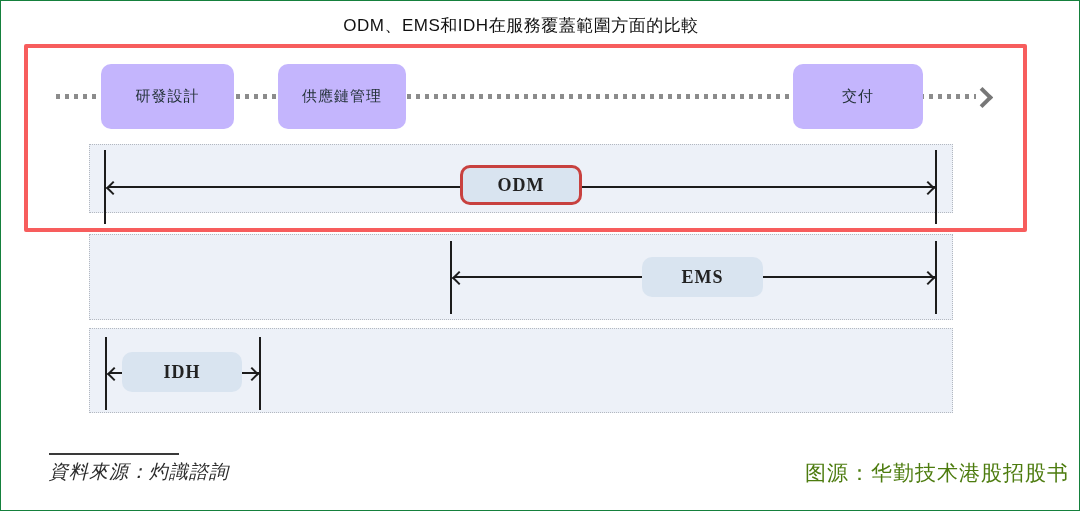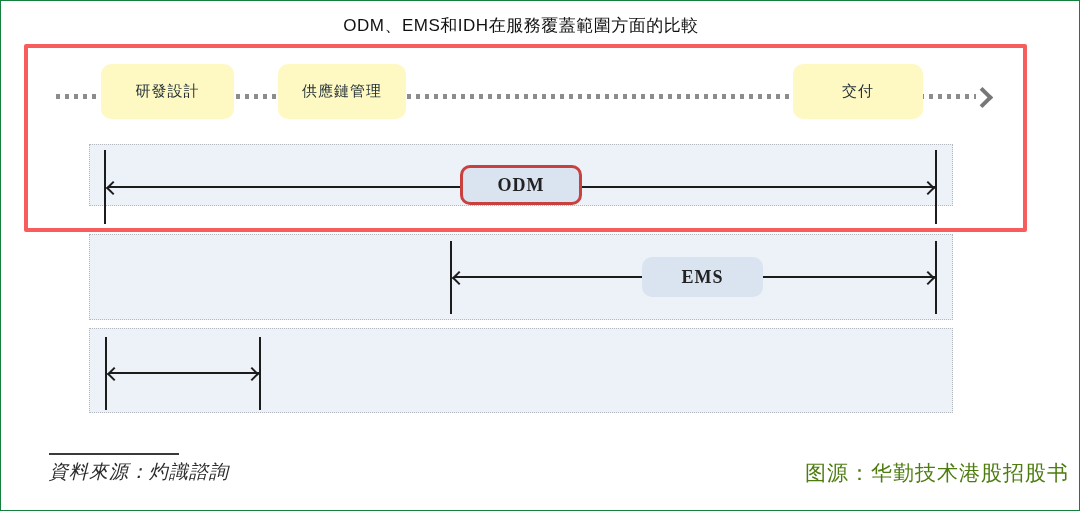--- a/index.html
+++ b/index.html
@@ -25,37 +25,37 @@
   
   .flow-dots{
     position:absolute;left:55px;top:93px;width:920px;height:5px;
     background:repeating-linear-gradient(90deg,#8c8c8c 0 4px,transparent 4px 9px);
   }
   .flow-head{
     position:absolute;left:974px;top:89px;width:11px;height:11px;
     border:solid #777;border-width:0 4px 4px 0;transform:rotate(-45deg);
   }
   .step{
-    position:absolute;top:63px;height:55px;
-    background:#fef9c3;border-radius:10px;
+    position:absolute;top:63px;height:65px;
+    background:#c4b5fd;border-radius:10px;
     display:flex;align-items:center;justify-content:center;
     font-size:15px;color:#24323a;letter-spacing:1px;
   }
   .s1{left:100px;width:133px;}
   .s2{left:277px;width:128px;}
   .s3{left:450px;width:133px;}
   .s4{left:623px;width:129px;}
   .s5{left:792px;width:130px;}
   
   .band{
     position:absolute;left:88px;width:864px;
     box-sizing:border-box;
     background:#edf1f8;border:1px dotted #b3b8c0;
   }
-  .band-odm{top:143px;height:62px;}
+  .band-odm{top:143px;height:69px;}
   .band-ems{top:233px;height:86px;}
   .band-idh{top:327px;height:85px;}
   .vbar{position:absolute;width:2px;background:#1c1c1c;}
   .hline{position:absolute;height:2px;background:#1c1c1c;}
   .tip{position:absolute;width:8px;height:8px;border:solid #1c1c1c;border-width:0 2px 2px 0;}
   .tip-l{transform:rotate(135deg);}
   .tip-r{transform:rotate(-45deg);}
   .range-label{
     position:absolute;height:40px;
     box-sizing:border-box;
@@ -109,19 +109,20 @@
     <div class="tip tip-r" style="left:833px;top:38px;"></div>
     <div class="range-label" style="left:552px;top:22px;width:121px;">EMS</div>
   </div>
 
   <div class="band band-idh">
     <div class="vbar" style="left:15px;top:8px;height:73px;"></div>
     <div class="vbar" style="left:169px;top:8px;height:73px;"></div>
     <div class="hline" style="left:19px;top:43px;width:150px;"></div>
     <div class="tip tip-l" style="left:19px;top:40px;"></div>
     <div class="tip tip-r" style="left:157px;top:40px;"></div>
+    <div class="range-label" style="left:32px;top:23px;width:120px;">IDH</div>
   </div>
 
   <div class="source-line"></div>
   <div class="source-note">資料來源：灼識諮詢</div>
   <div class="caption">图源：华勤技术港股招股书</div>
 
 </div>
 
 </body></html>

